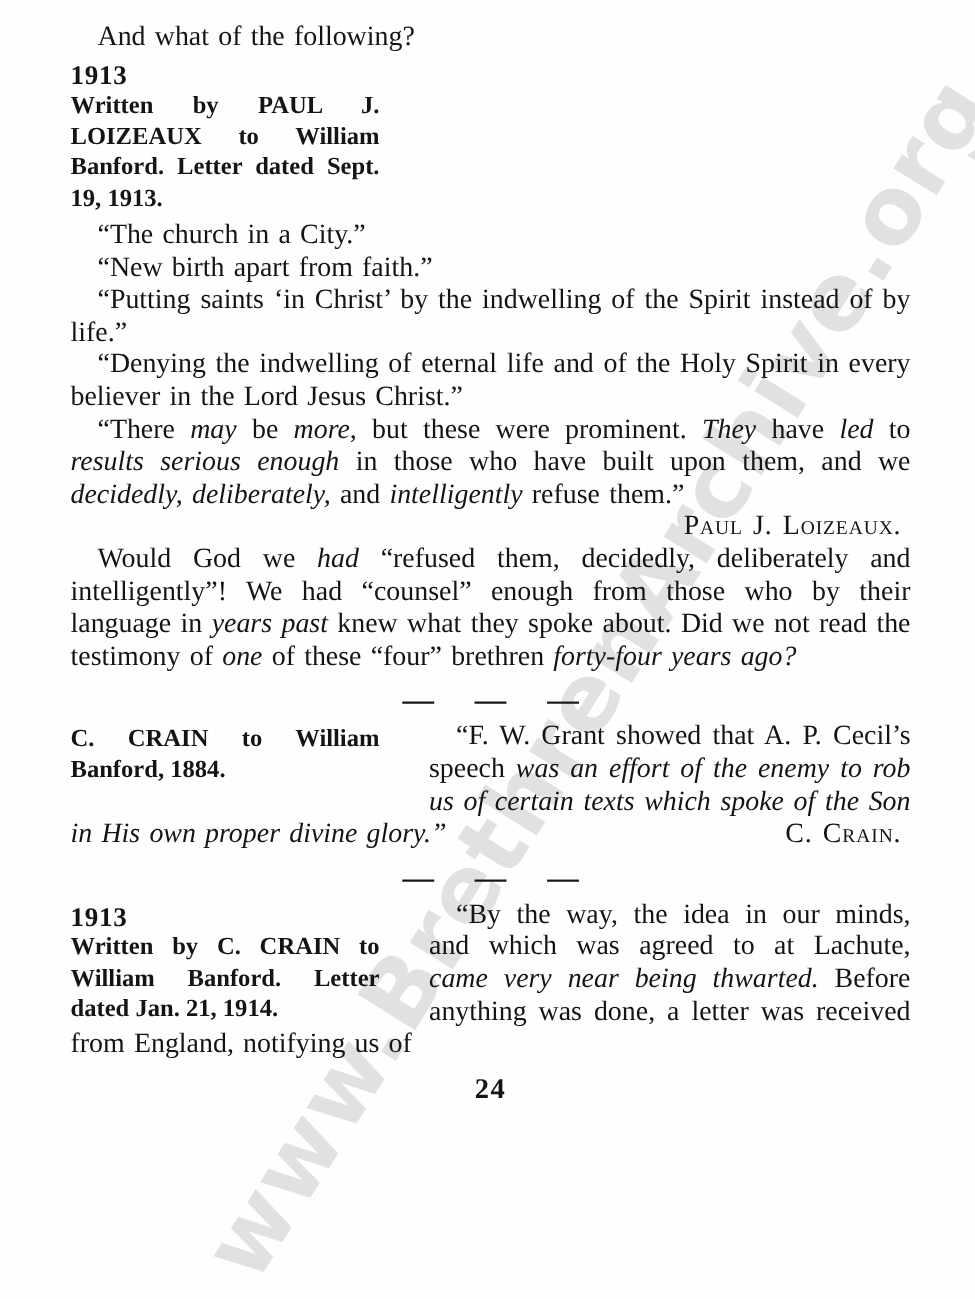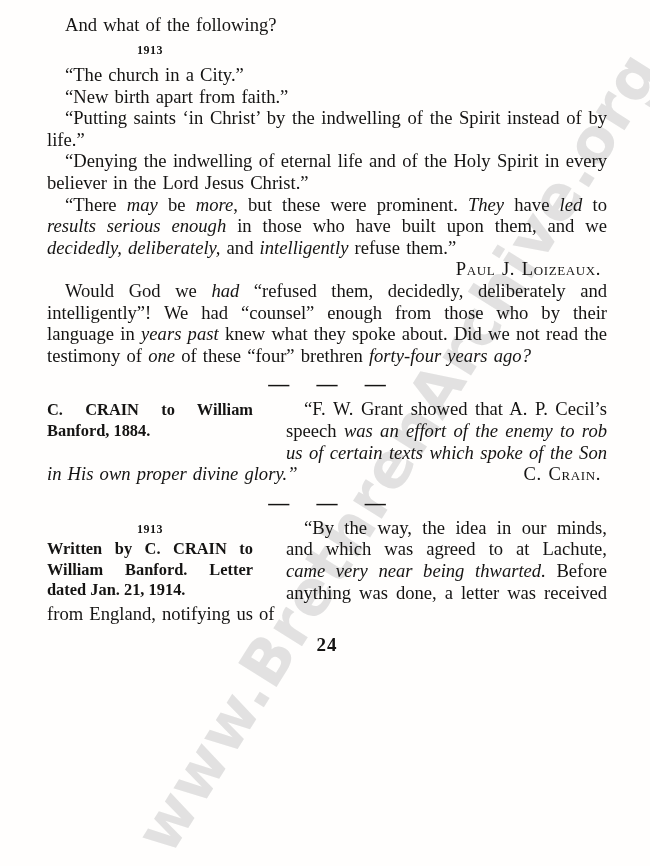--- a/index.html
+++ b/index.html
@@ -54,22 +54,21 @@
   .sidenote {
     float: left;
     width: 206px;
     margin: 2px 33px 2px 0;
     font-weight: 700;
     font-size: 16.4px;
     line-height: 20.5px;
     text-align: justify;
   }
   .sidenote .year {
-    text-align: center;
-    font-size: 12px;
+    font-size: 18px;
     letter-spacing: 0.5px;
   }
   section { margin-top: 2px; }
   section::after { content: ""; display: block; clear: both; }
   .quotes { clear: left; padding-top: 2px; }
   .comment { margin-top: 64px; }
   .separator {
     text-align: center;
     font-size: 21px;
     font-weight: 700;
@@ -93,20 +92,21 @@
 
   <div class="watermark">www.BrethrenArchive.org</div>
 
   <div class="content">
 
     <p class="body indent"><span>And what of the following?</span></p>
 
     <section>
       <aside class="sidenote">
         <div class="year">1913</div>
+        <div class="note">Written by PAUL J. LOIZEAUX to William Banford. Letter dated Sept. 19, 1913.</div>
       </aside>
       <div class="quotes">
         <p class="body indent"><span>“The church in a City.”</span></p>
         <p class="body indent"><span>“New birth apart from faith.”</span></p>
         <p class="body indent"><span>“Putting saints ‘in Christ’ by the indwelling of the Spirit instead of by life.”</span></p>
         <p class="body indent"><span>“Denying the indwelling of eternal life and of the Holy Spirit in every believer in the Lord Jesus Christ.”</span></p>
         <p class="body indent"><span>“There </span><span class="it">may</span><span> be </span><span class="it">more</span><span>, but these were prominent.  </span><span class="it">They</span><span> have </span><span class="it">led</span><span> to </span><span class="it">results serious enough</span><span> in those who have built upon them, and we </span><span class="it">decidedly, deliberately,</span><span> and </span><span class="it">intelligently</span><span> refuse them.” </span><span class="sig">Paul J. Loizeaux.</span></p>
       </div>
     </section>
 

